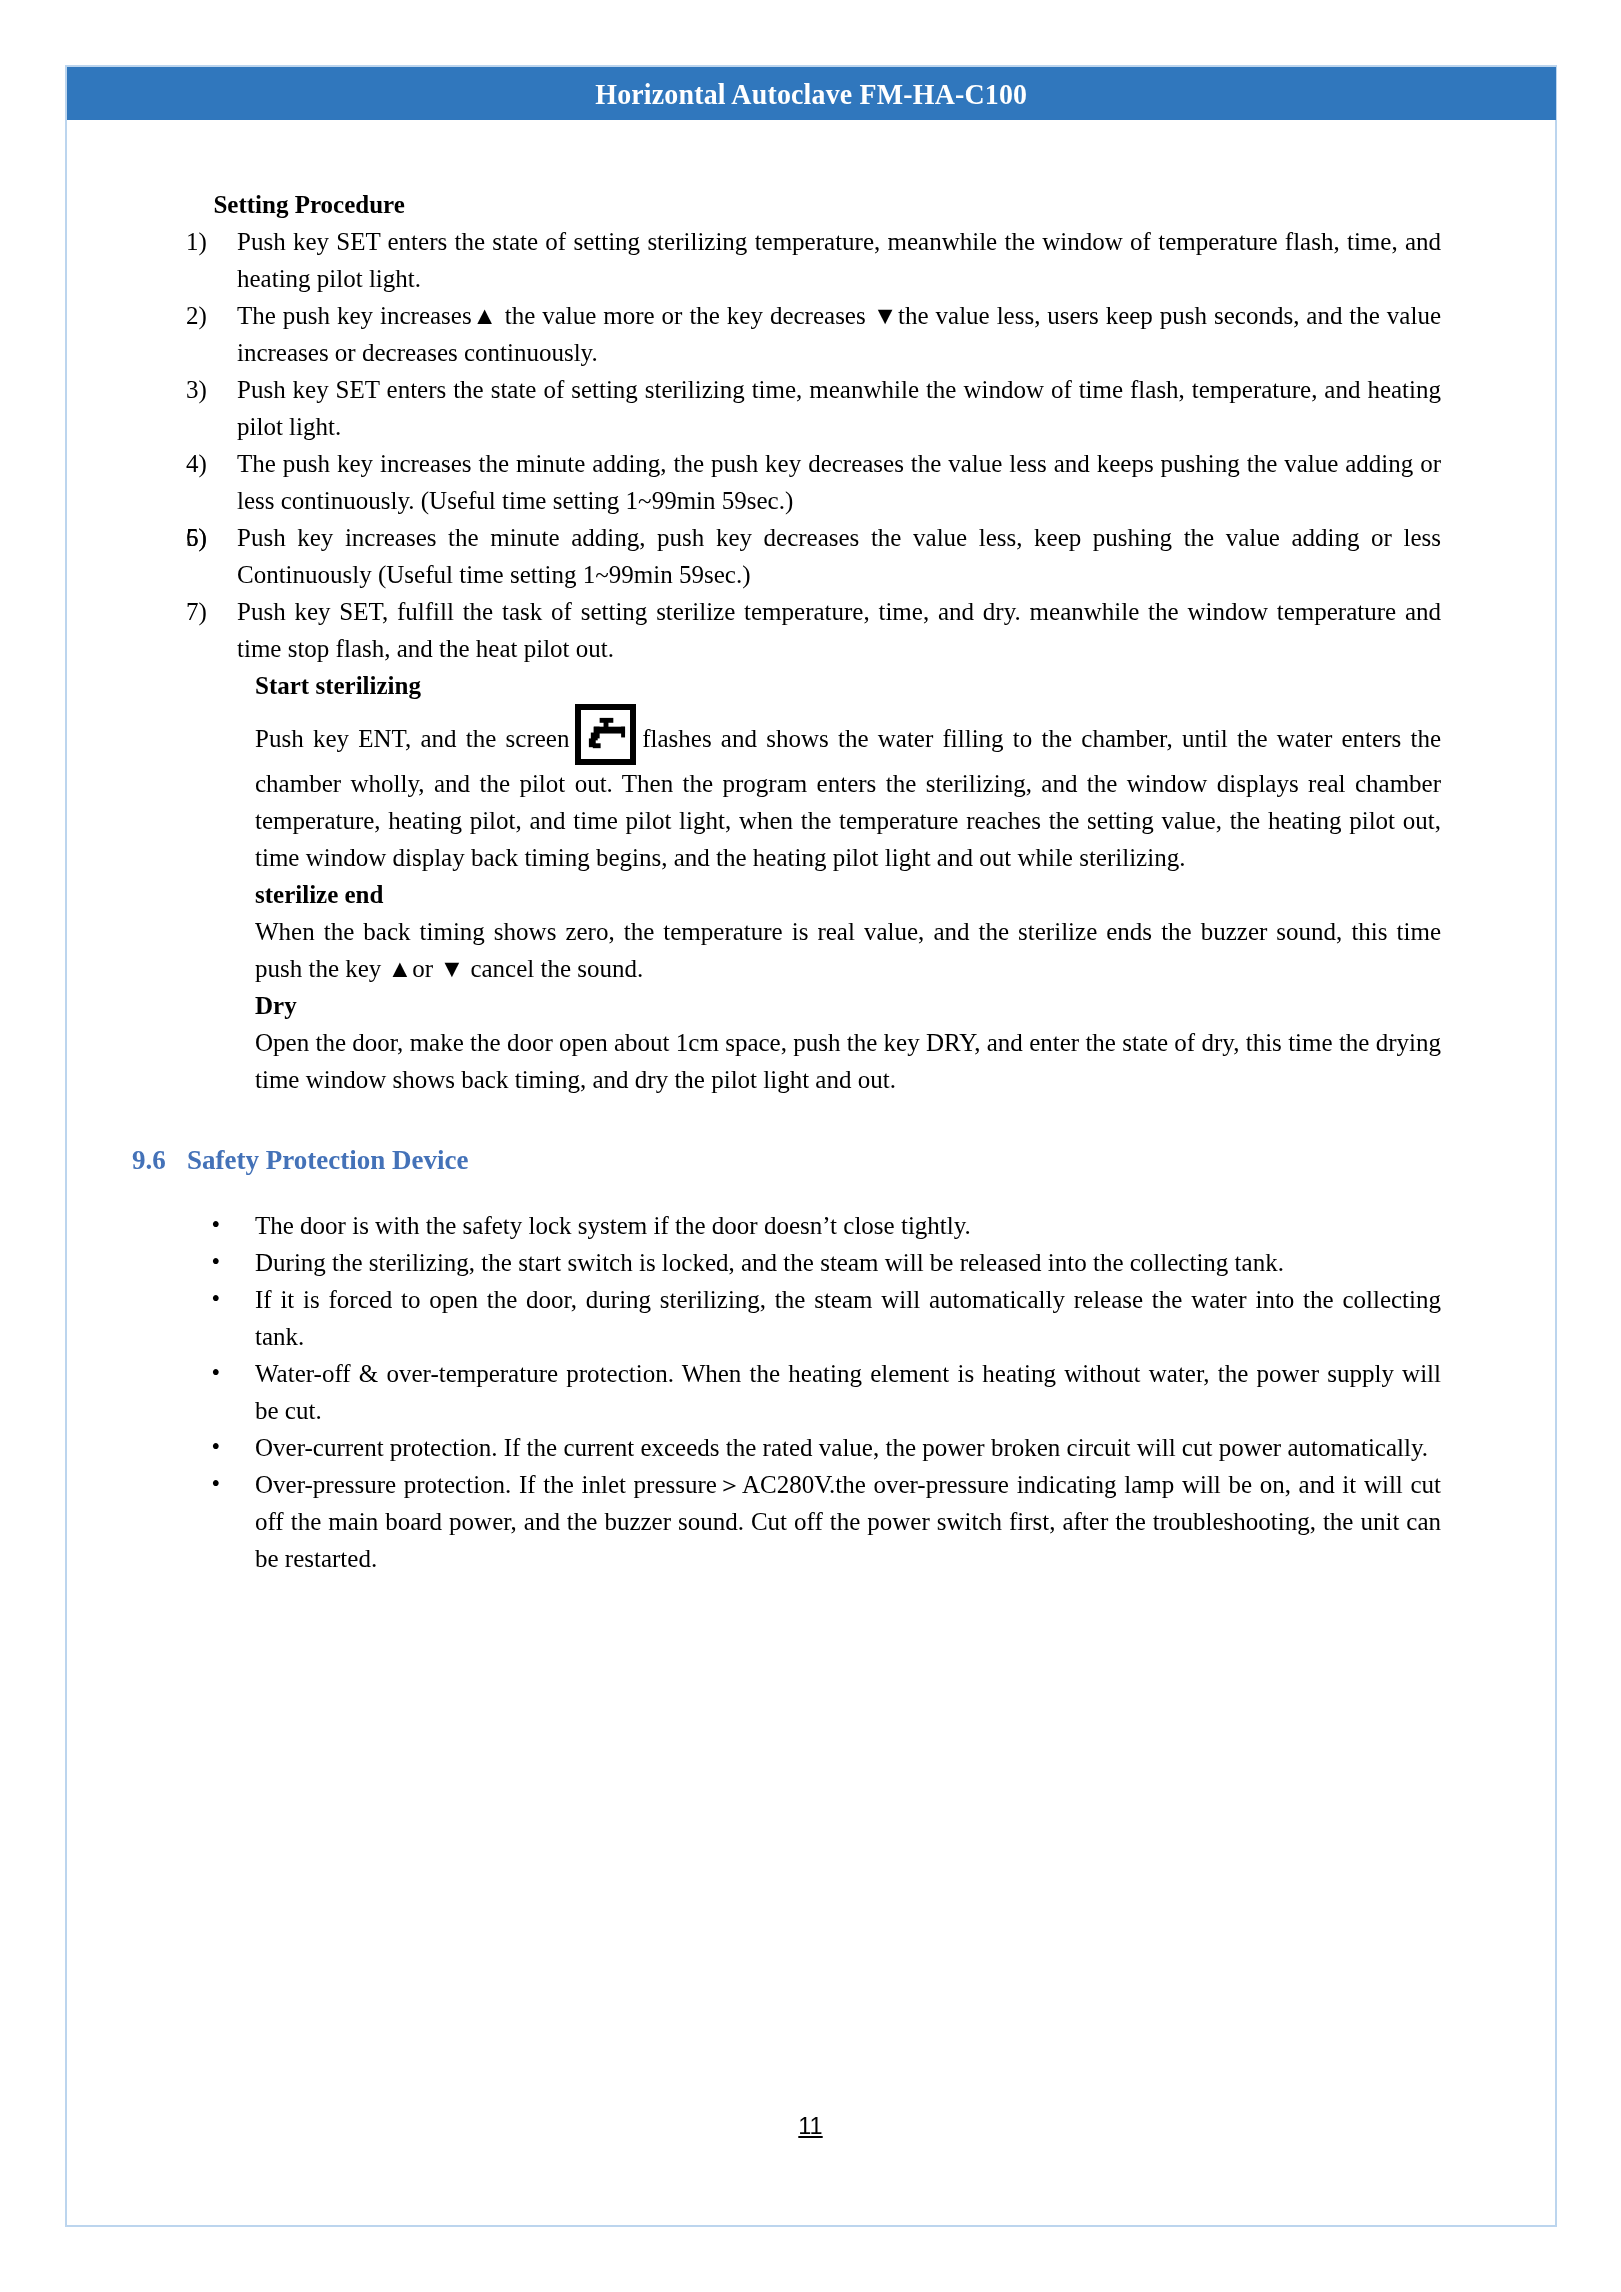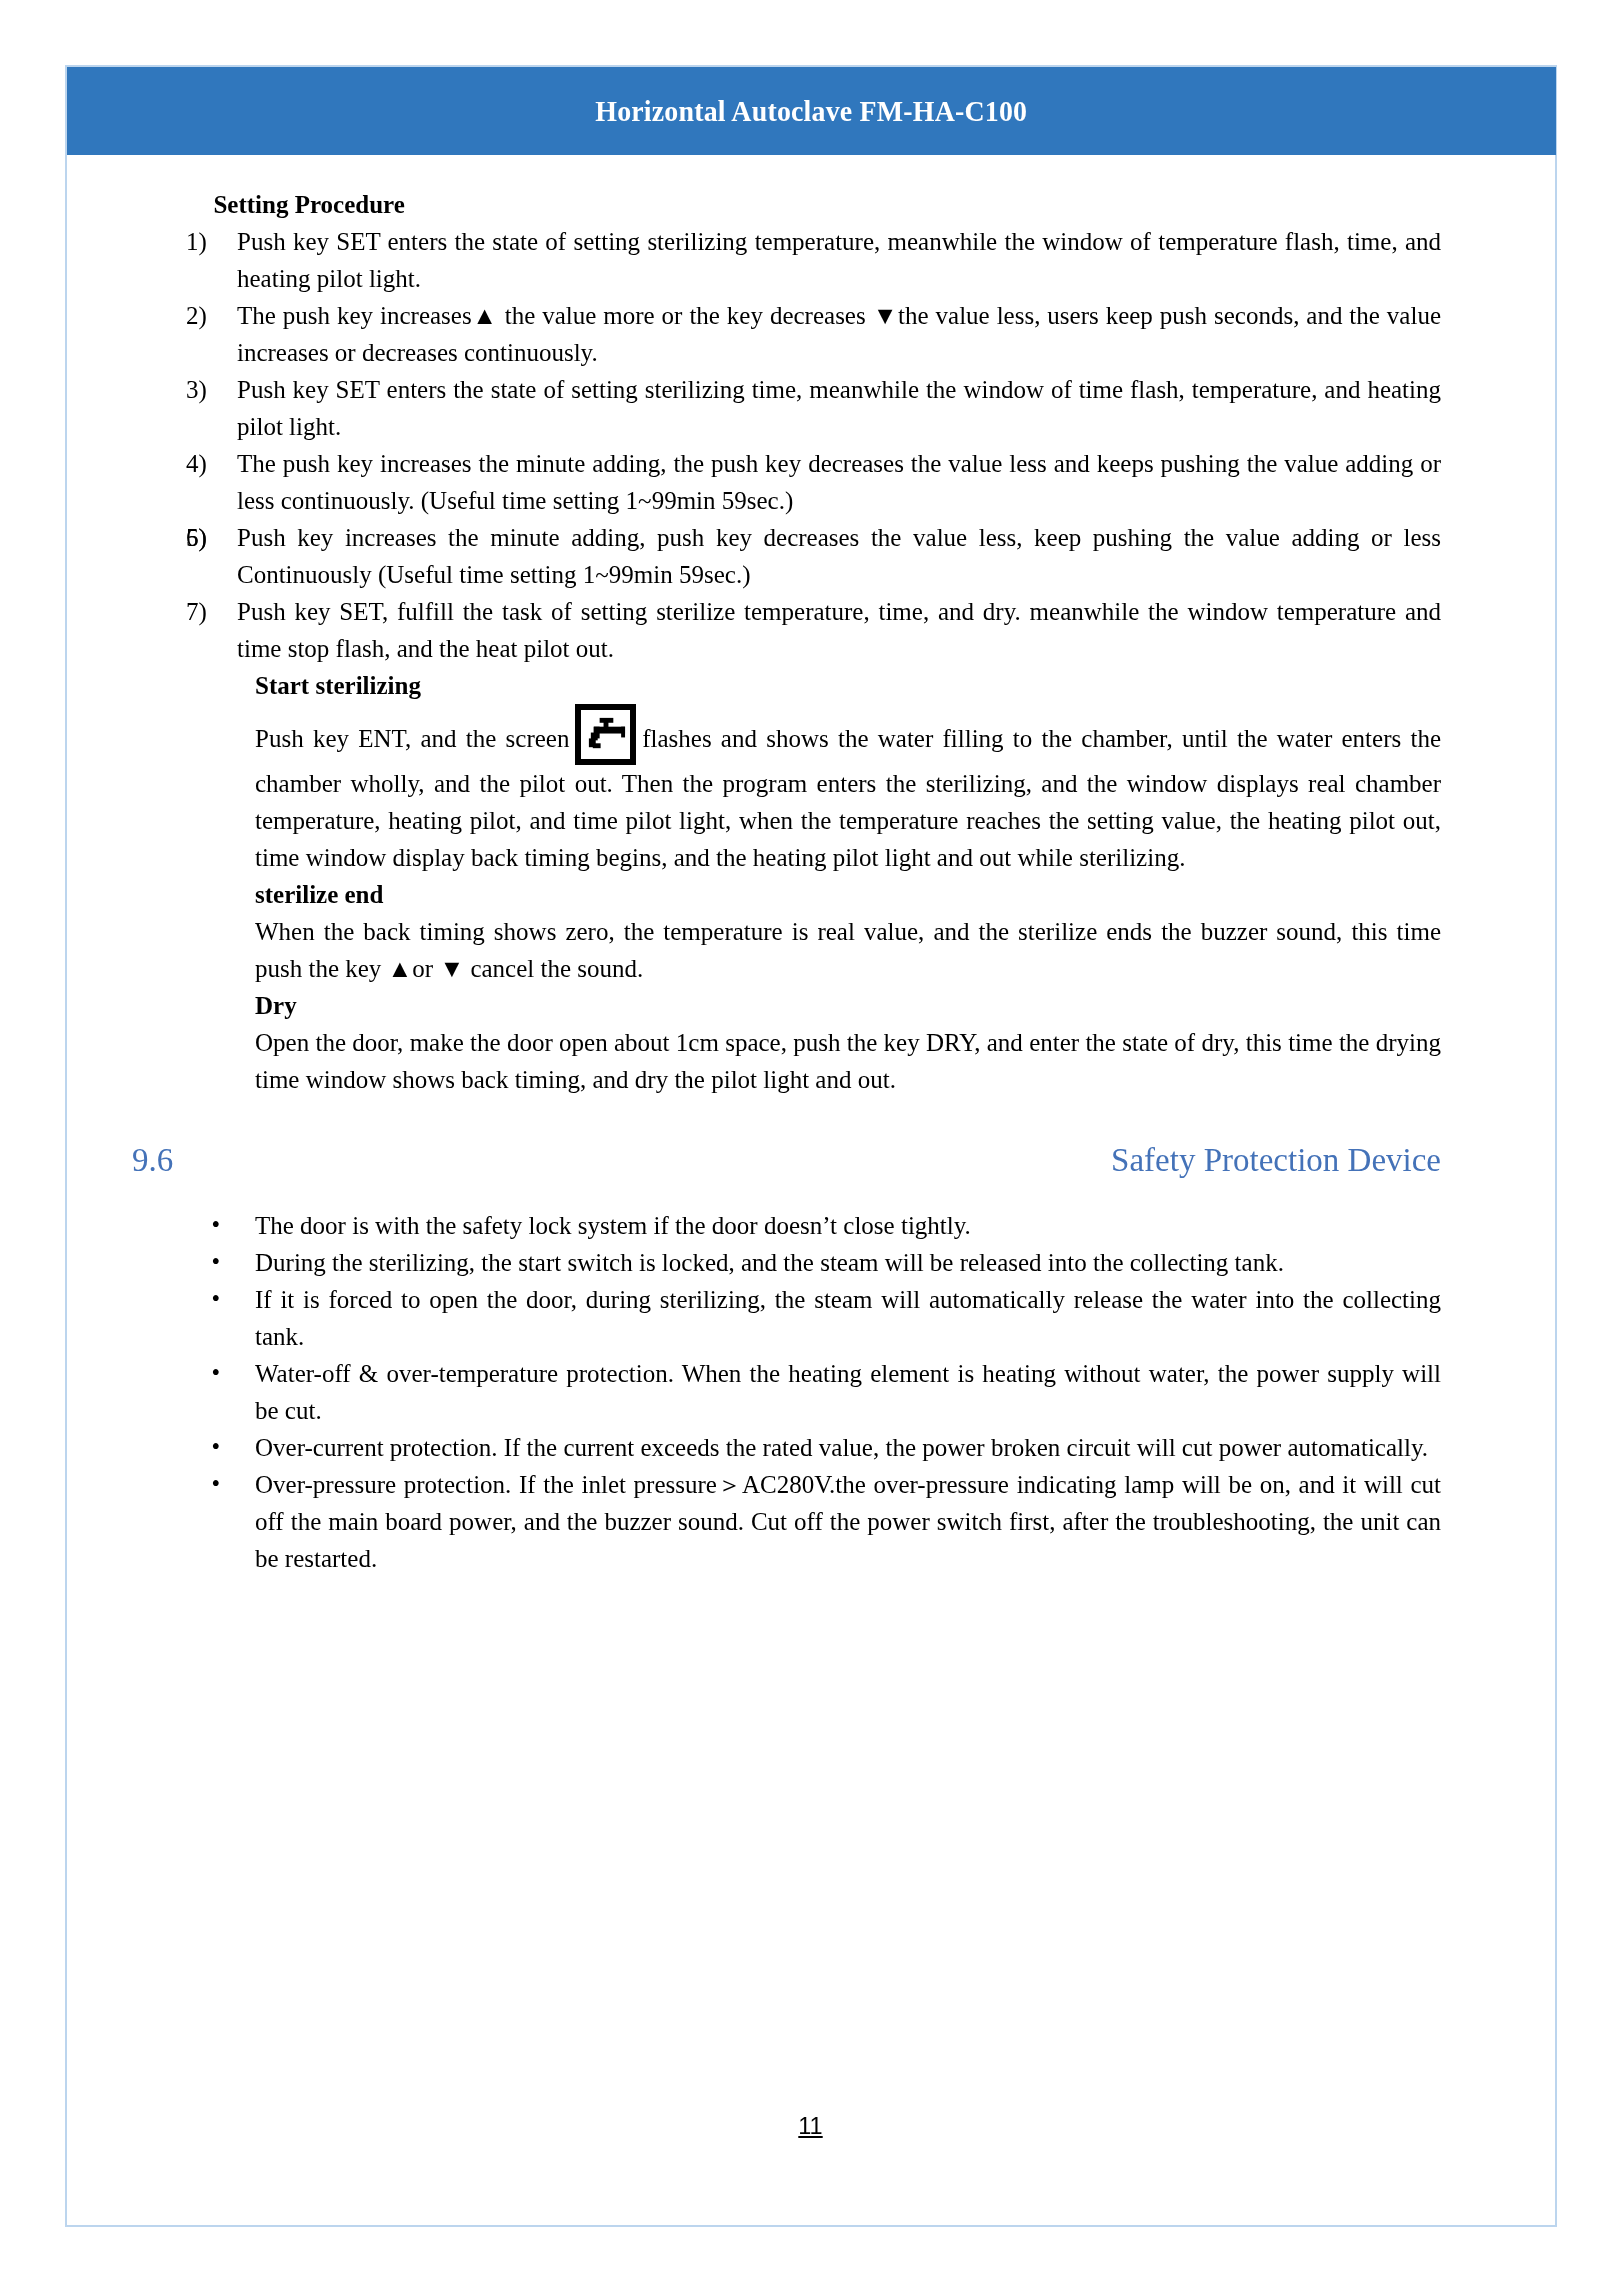--- a/index.html
+++ b/index.html
@@ -26,21 +26,21 @@
     border: 2px solid #bcd5ee;
     box-sizing: border-box;
   }
 
   
   #header-band {
     position: absolute;
     left: 67px;
     top: 67px;
     width: 1489px;
-    height: 88px;
+    height: 53px;
     background: #3077bd;
     display: flex;
     align-items: center;
     justify-content: center;
     box-sizing: border-box;
   }
   #header-title {
     color: #ffffff;
     font-family: "Liberation Serif", "DejaVu Serif", serif;
     font-weight: bold;
@@ -114,24 +114,23 @@
     font-size: 25px;
     line-height: 37px;
     text-align: justify;
   }
 
   .block-indent { padding-left: 69px; }
   .sec-head-row {
     display: flex;
     align-items: baseline;
     color: #4472b8;
-    font-weight: normal;
-    font-size: 33px;
+    font-weight: bold;
+    font-size: 27px;
     line-height: 39px;
-    justify-content: space-between;
   }
   .sec-num { width: 55px; }
 
   
   .faucet-icon {
     display: inline-block;
     width: 61px;
     height: 61px;
     vertical-align: -17.6px;
     margin: 0 5.9px 0 5.9px;

